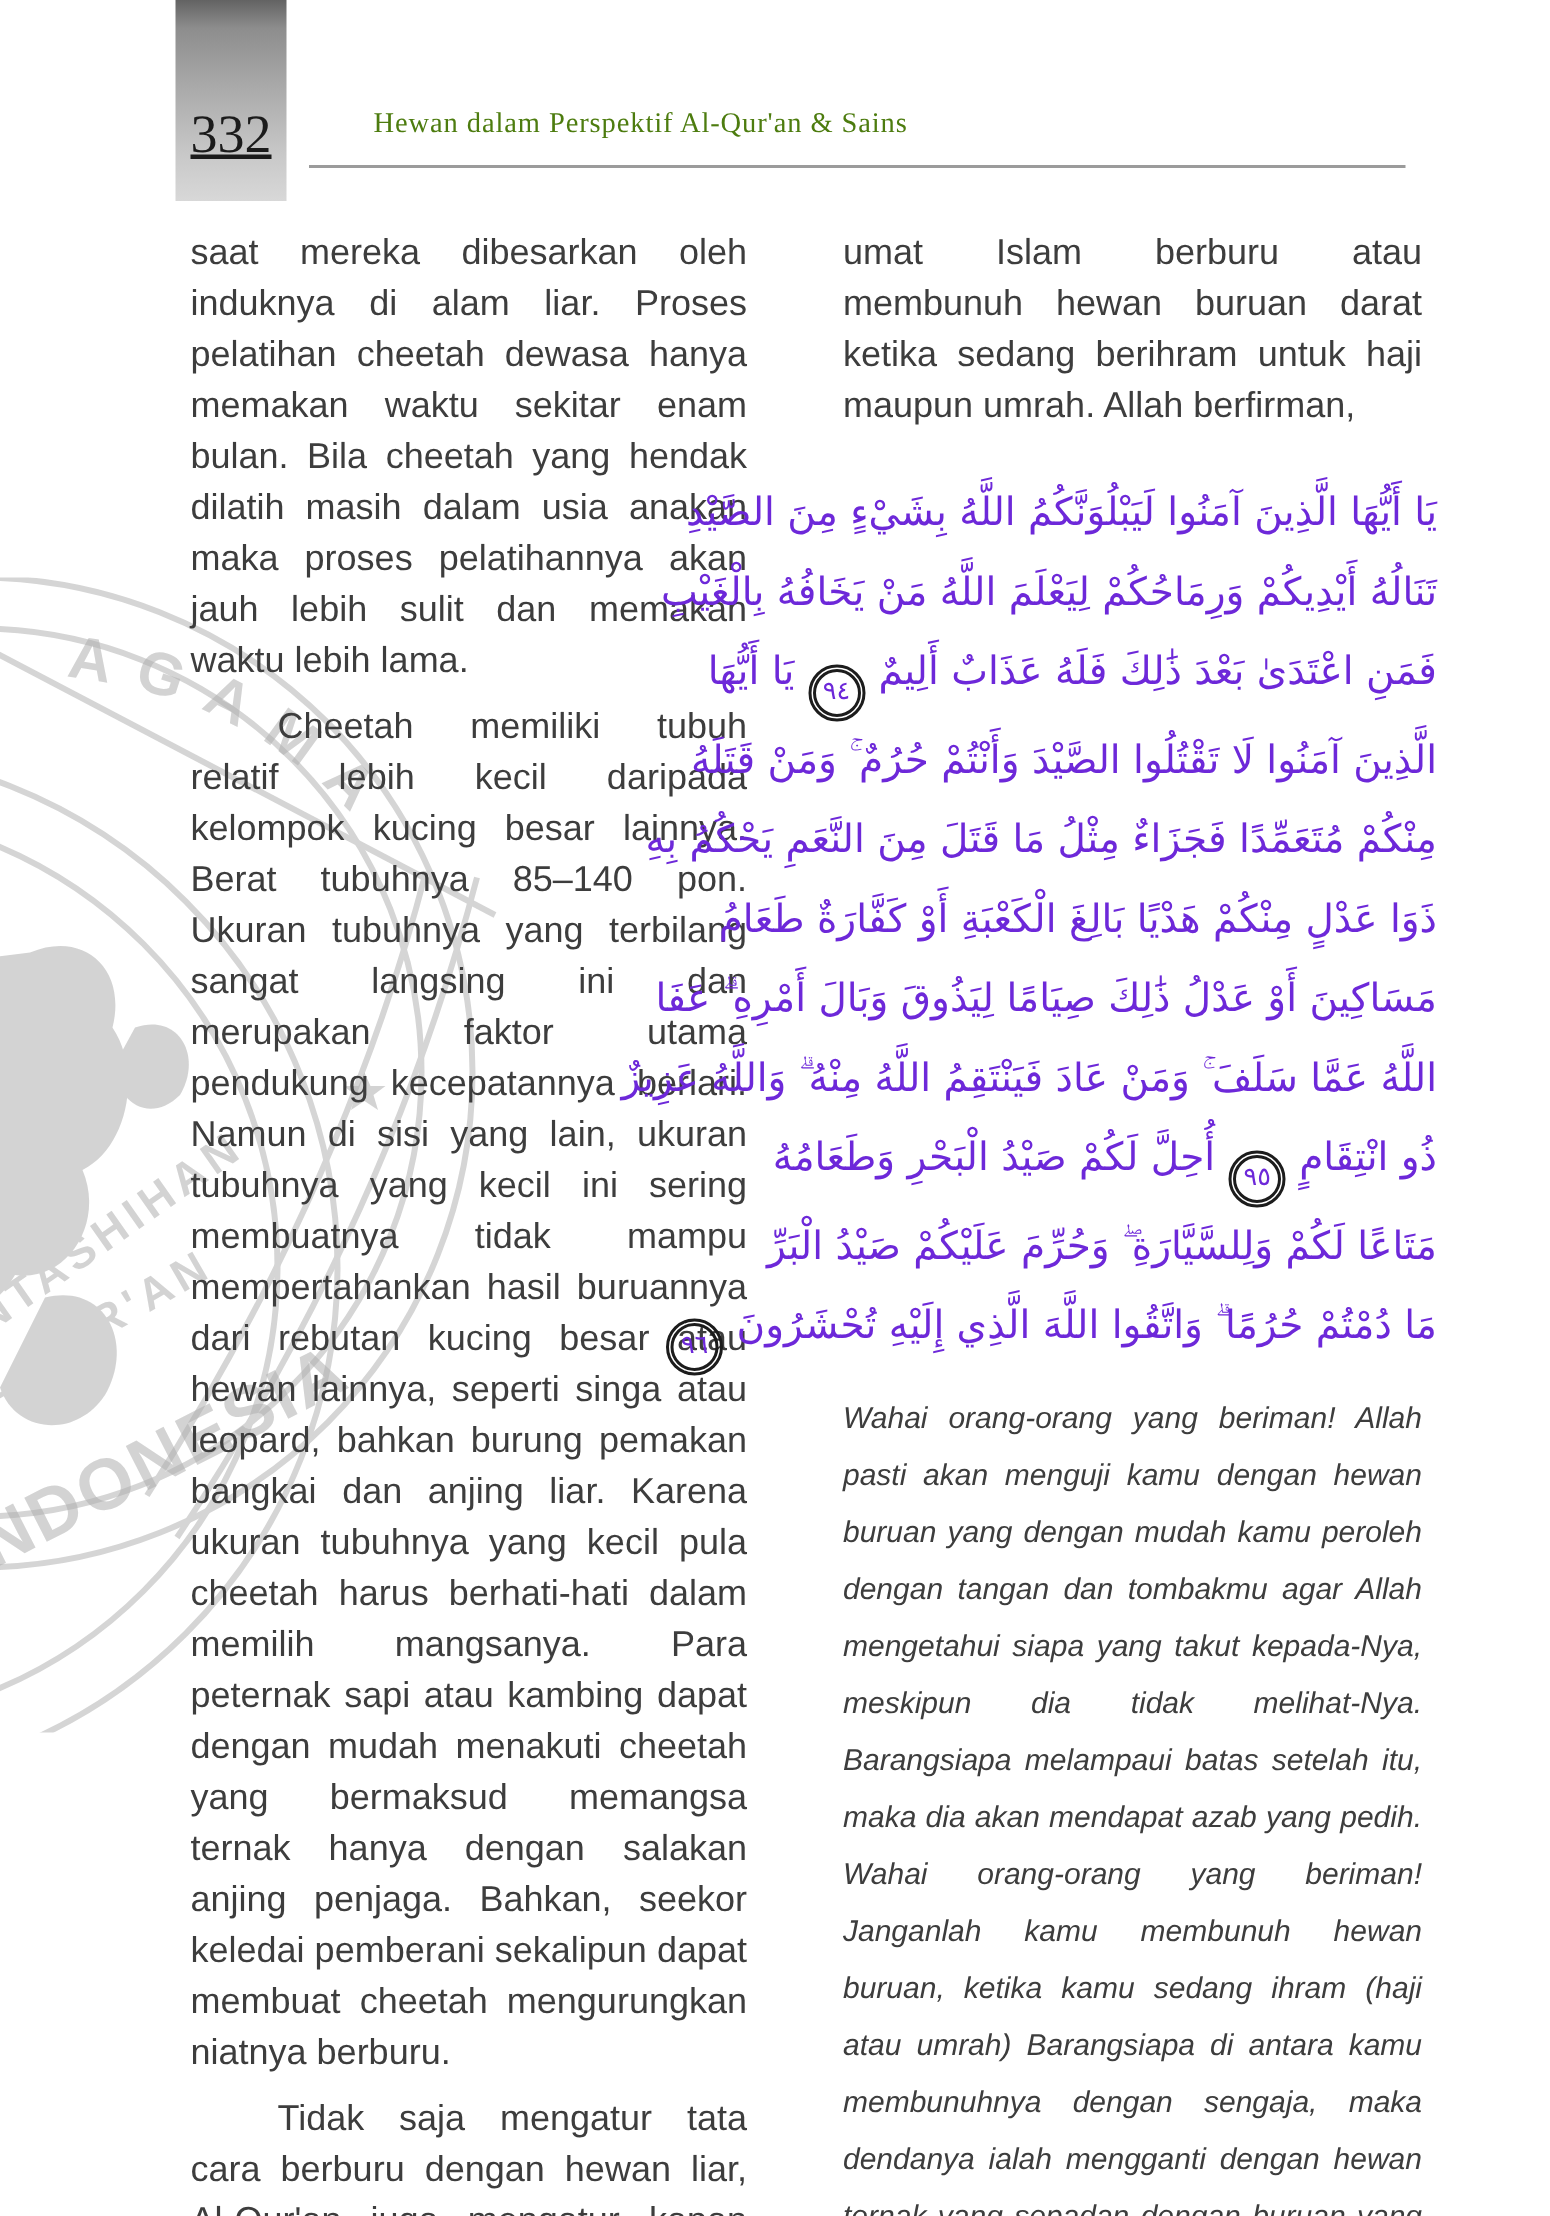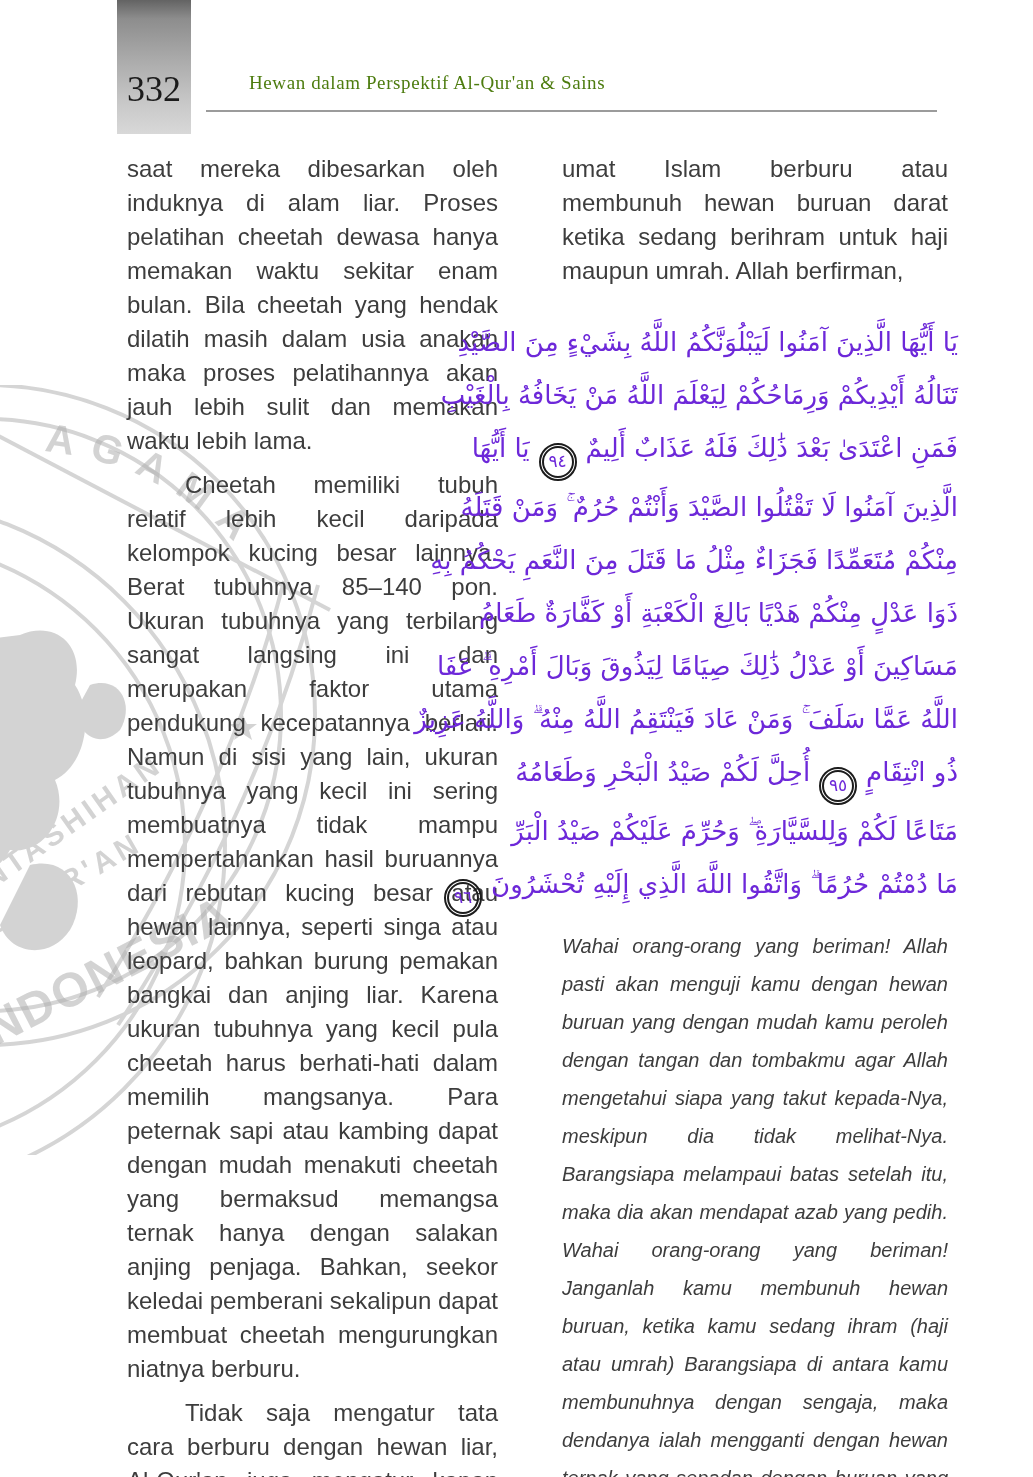--- a/index.html
+++ b/index.html
@@ -16,20 +16,21 @@
     position:absolute; left:117px; top:0; width:74px; height:134px;
     background:linear-gradient(180deg,#636363 0%,#8d8d8d 14%,#ababab 45%,#c9c9c9 78%,#d8d8d8 100%);
     z-index:1;
   }
   .page-number {
     position:absolute; left:117px; top:68px; width:74px;
     text-align:center;
     font-family:"Liberation Serif", serif;
     font-size:36px; color:#1b1b1b;
     z-index:2;
+    text-decoration:underline;
   }
   .header-title {
     position:absolute; left:206px; top:72px;
     font-family:"Liberation Serif", serif;
     font-size:19px; color:#4d7c0f; letter-spacing:.6px;
     z-index:2; white-space:nowrap;margin-left:43px;
   }
   .header-rule {
     position:absolute; left:206px; top:110px; width:731px; height:2px;
     background:#9b9b9b; z-index:2;

